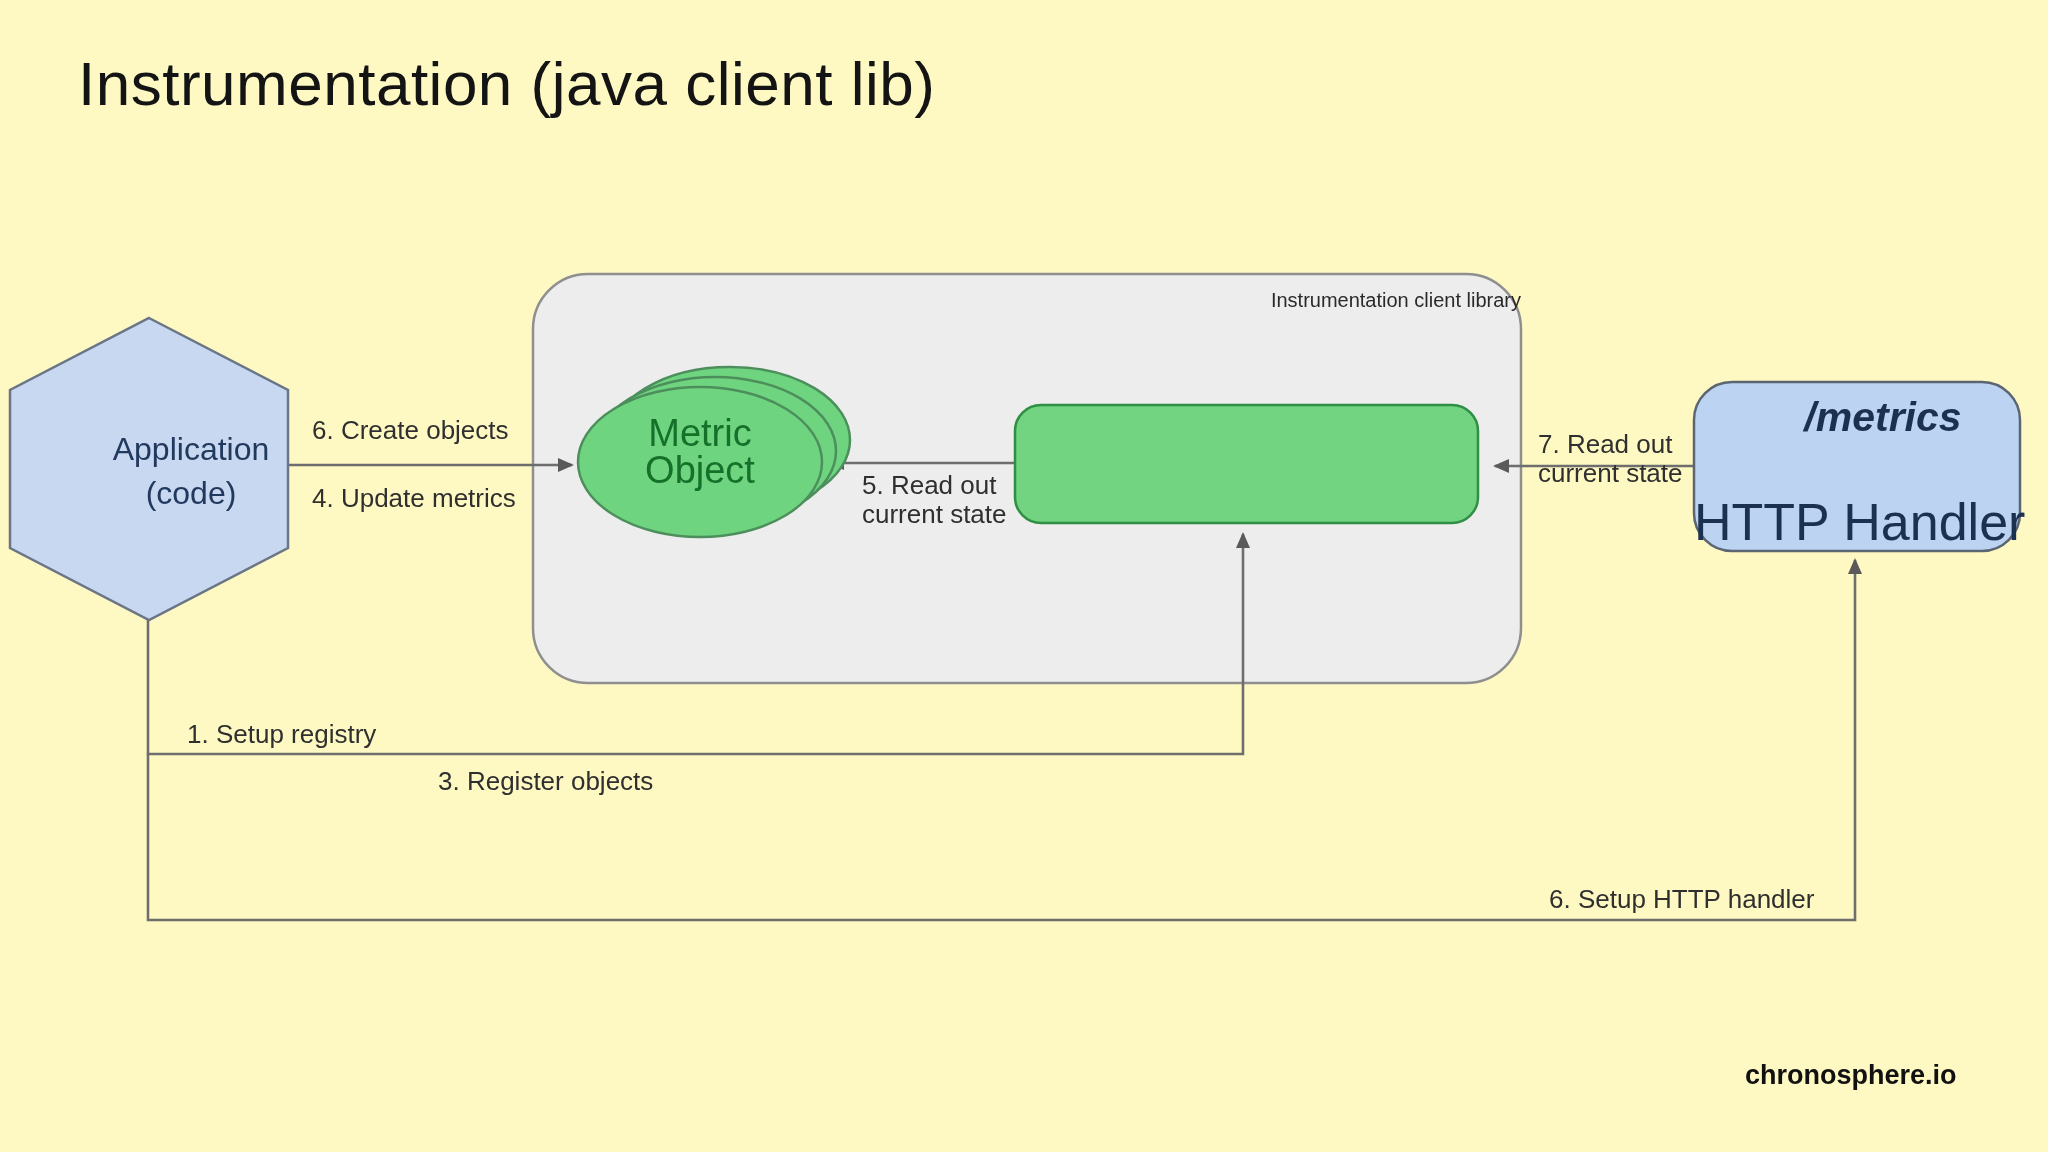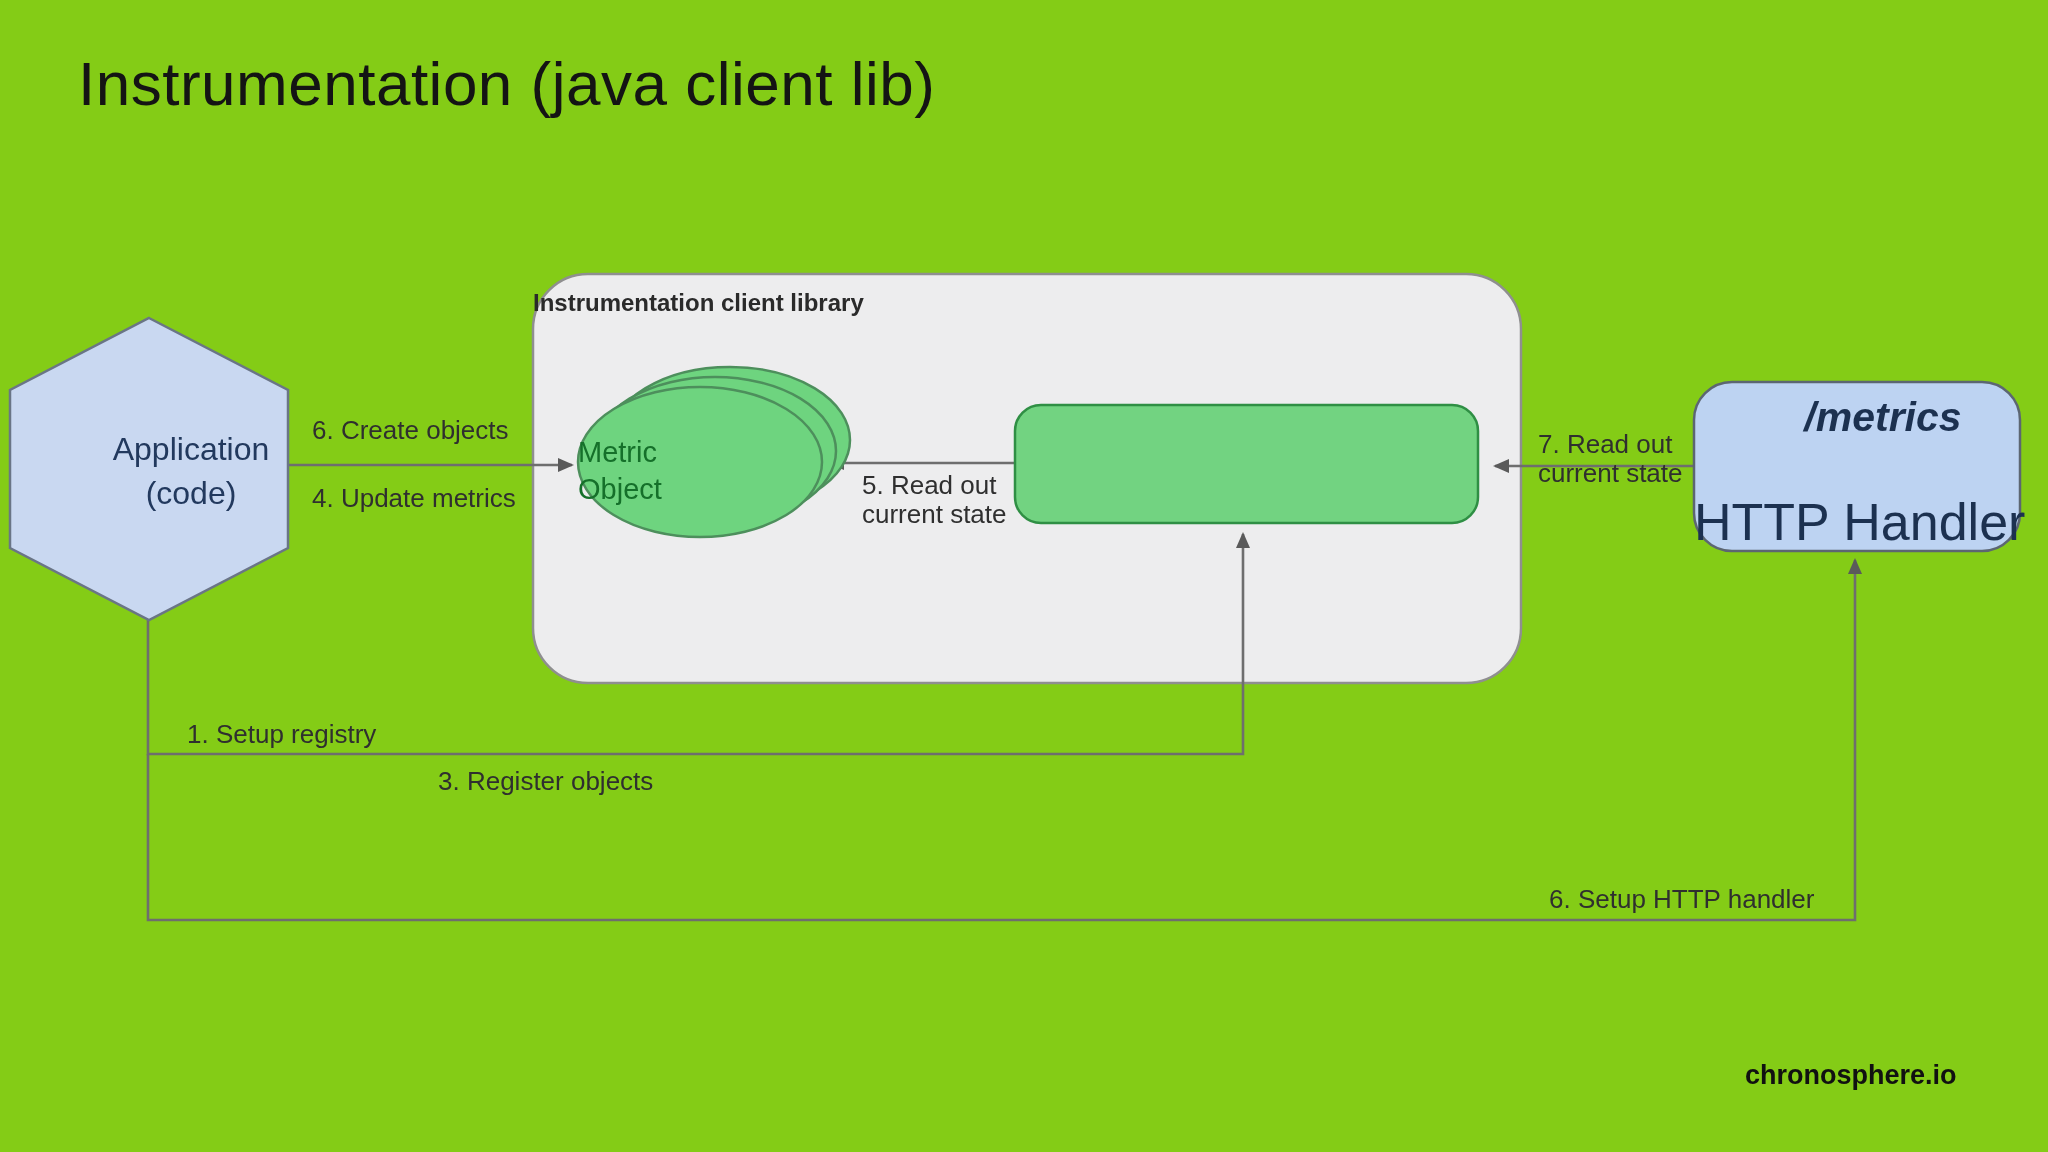--- a/index.html
+++ b/index.html
@@ -1,20 +1,20 @@
 <!DOCTYPE html>
 <html><head>
 <meta charset="utf-8">
 <style>
   html, body { margin: 0; padding: 0; background: #ffffff; }
   #canvas {
     position: relative;
     width: 2048px;
     height: 1152px;
-    background: #84cc16;
+    background: #fef9c3;
     overflow: hidden;
     font-family: "Liberation Sans", sans-serif;
   }
   #diagram-svg { position: absolute; left: 0; top: 0; }
 
   
   .hex        { stroke: #6a7586; stroke-width: 2.5; }
   .libbox     { stroke: #8f8f8f; stroke-width: 2.5; }
   .ellipse    { stroke: #4d8f5c; stroke-width: 2.5; }
   .registry   { stroke: #2f8f44; stroke-width: 2.5; }
@@ -27,25 +27,25 @@
     left: 78px; top: 48px;
     font-size: 62px; font-weight: 500; color: #141414; letter-spacing: 0.5px;
   }
   .app-label {
     left: 10px; top: 427px; width: 278px;
     text-align: center; font-size: 32px; line-height: 44px;
     color: #22395e; font-weight: 500; margin-left: 42px;
   }
   .lib-title {
     left: 533px; top: 289px; width: 988px;
-    text-align: left; font-size: 24px; color: #2a2a2a; font-weight: 700;
+    text-align: right; font-size: 20px; color: #2a2a2a; font-weight: 400;
   }
   .metric-label {
-    left: 578px; top: 434px; width: 244px;
-    font-size: 29px; line-height: 37px;
+    left: 578px; top: 415px; width: 244px;
+    text-align: center; font-size: 38px; line-height: 37px;
     color: #15702a; font-weight: 500;
   }
   .registry-label {
     left: 1015px; top: 442px; width: 463px;
     text-align: center; font-size: 38px; color: #0c6a1f; font-weight: 500;
   }
   .metrics-path {
     left: 1694px; top: 394px; width: 378px;
     text-align: center; font-size: 41px; font-weight: bold; font-style: italic;
     color: #1c3150;

